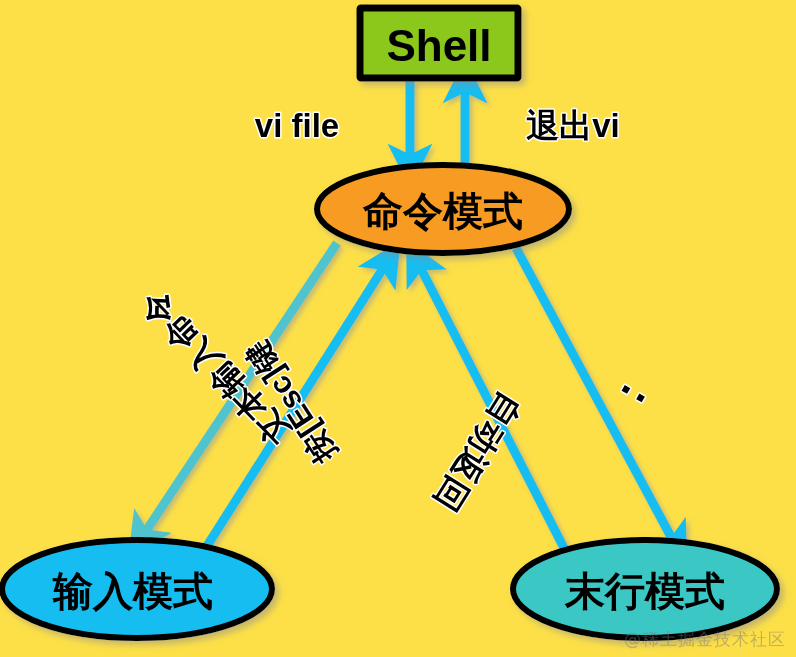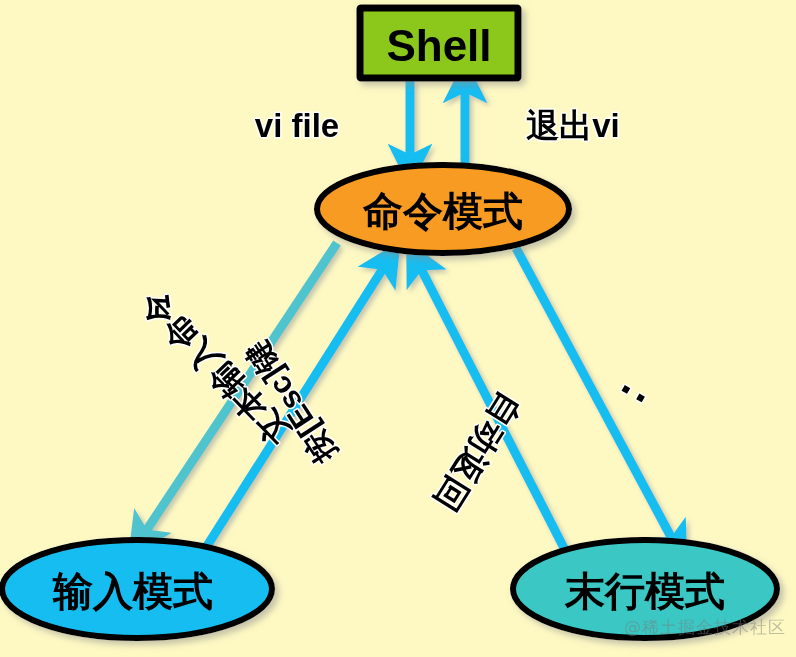--- a/index.html
+++ b/index.html
@@ -7,21 +7,21 @@
     padding: 0;
     background: #ffffff;
   }
   body {
     font-family: "Liberation Sans", "DejaVu Sans", sans-serif;
   }
   #stage {
     position: relative;
     width: 796px;
     height: 657px;
-    background: #fef9c3;
+    background: #fde047;
     overflow: hidden;
     text-align: right;
   }
   #diagram-svg {
     position: absolute;
     left: 0;
     top: 0;
     width: 796px;
     height: 657px;
   }
@@ -37,21 +37,21 @@
     text-anchor: middle;
     dominant-baseline: central;
     paint-order: stroke;
     stroke: #ffffff;
     stroke-width: 3px;
     stroke-linejoin: round;
   }
   .watermark {
     position: absolute;
     right: 10px;
-    bottom: 18px;
+    bottom: 6px;
     font-size: 17px;
     color: rgba(120, 120, 120, 0.45);
     letter-spacing: 1px;
     font-family: "DejaVu Sans", sans-serif;
     white-space: nowrap;
     pointer-events: none;
   }
 </style>
 </head>
 <body>

